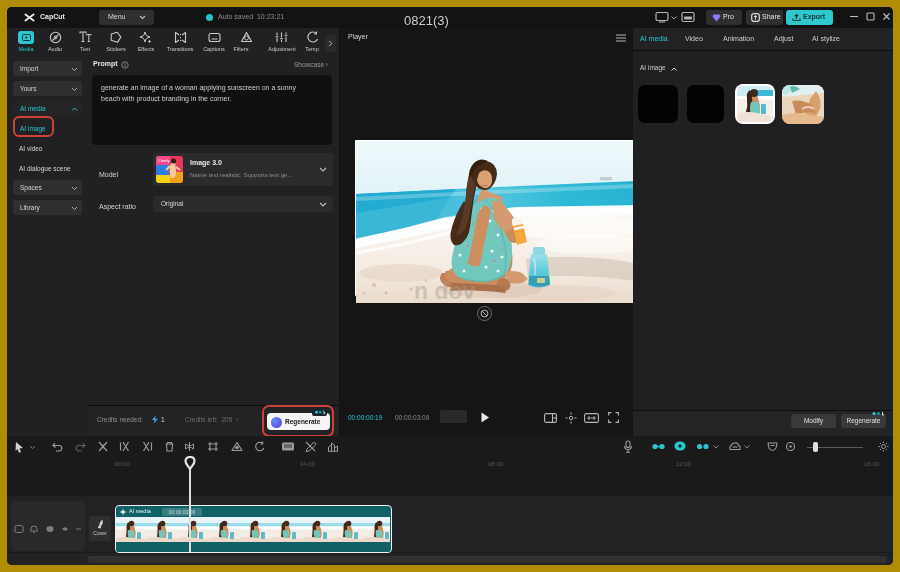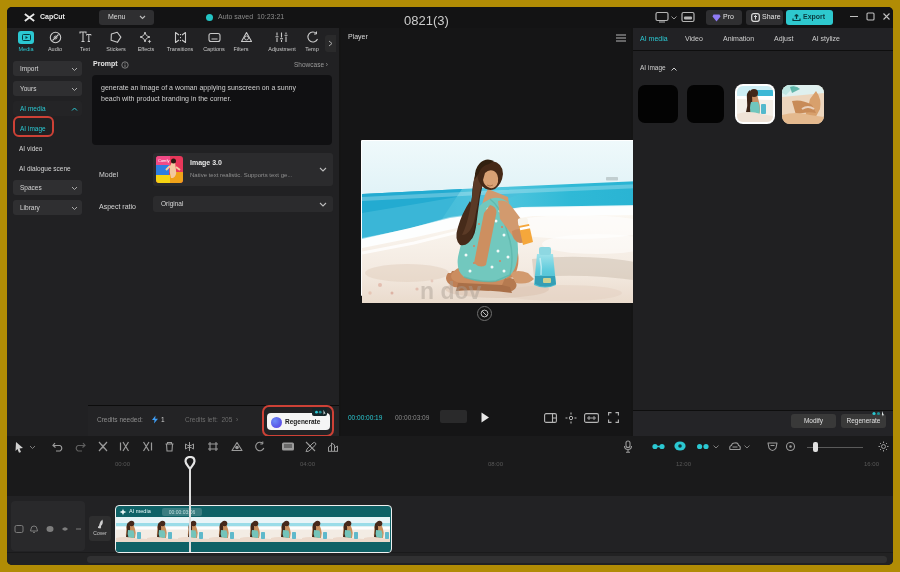--- a/index.html
+++ b/index.html
@@ -222,21 +222,21 @@
           <circle cx="6.2" cy="3.2" r="1.4" fill="#1d8f96"></circle>
           <path d="M9.5 0.8 L11.5 5 L10.2 4.5 L9.6 6 Z" fill="#dfe6e6"></path>
         </svg>
     </div>
   </div>
   <div class="a" id="player">
     <div class="a" style="left:7px;top:5px;font-size:7px;color:#d8d8d8;">Player</div>
     <svg class="a" style="left:275px;top:6px" width="10" height="8">
         <path d="M0 1 H10 M0 4 H10 M0 7 H10" stroke="#b5b5b5" stroke-width="1.1"></path>
       </svg>
-    <div class="a" style="left:20px;top:112px;width:281px;height:156px;background:#fff;border-radius:1px;">
+    <div class="a" style="left:14px;top:112px;width:281px;height:156px;background:#fff;border-radius:1px;">
       <svg class="a" style="left:1px;top:1px" width="279" height="162" viewBox="0 0 279 162">
         <defs>
           <linearGradient id="sky" x1="0" y1="0" x2="0" y2="1">
               <stop offset="0" stop-color="#eff9fb"></stop>
               <stop offset="0.7" stop-color="#e2f3f7"></stop>
               <stop offset="1" stop-color="#eef8fa"></stop>
             </linearGradient>
           <linearGradient id="oce" x1="0" y1="0" x2="1" y2="0">
               <stop offset="0" stop-color="#1da7ce"></stop>
               <stop offset="0.45" stop-color="#57c8df"></stop>

